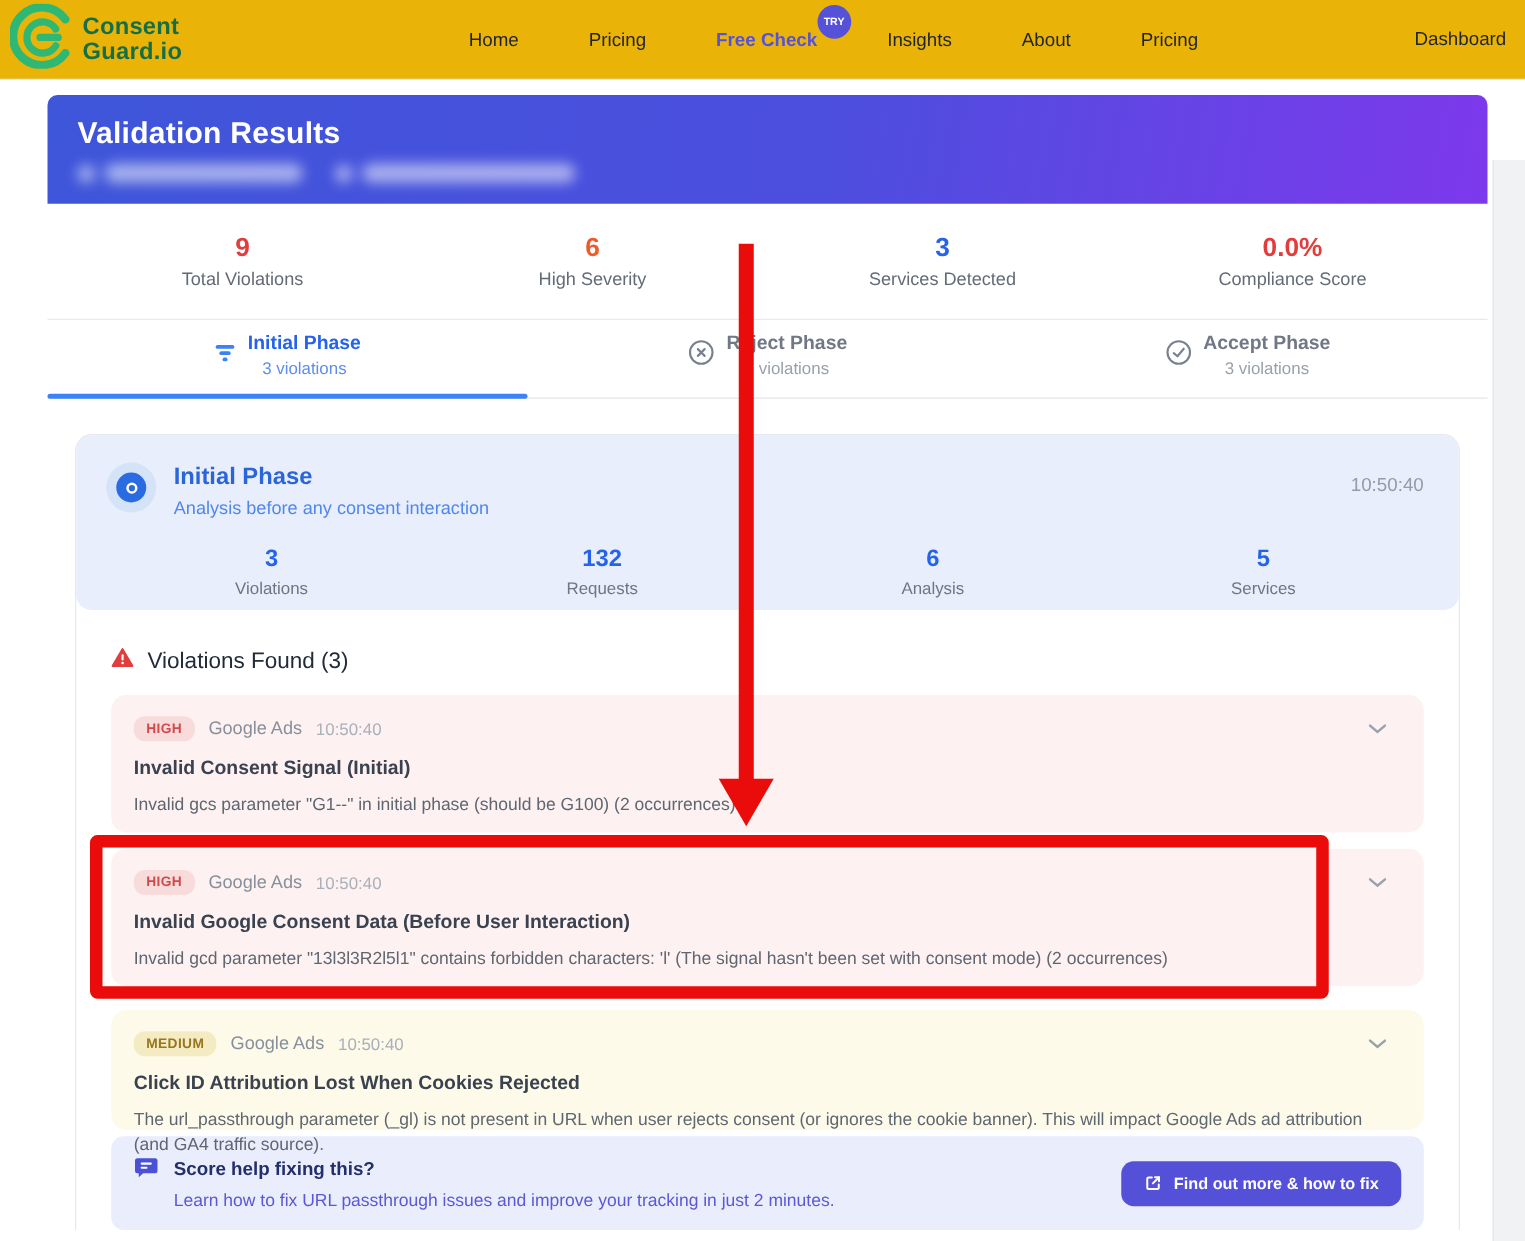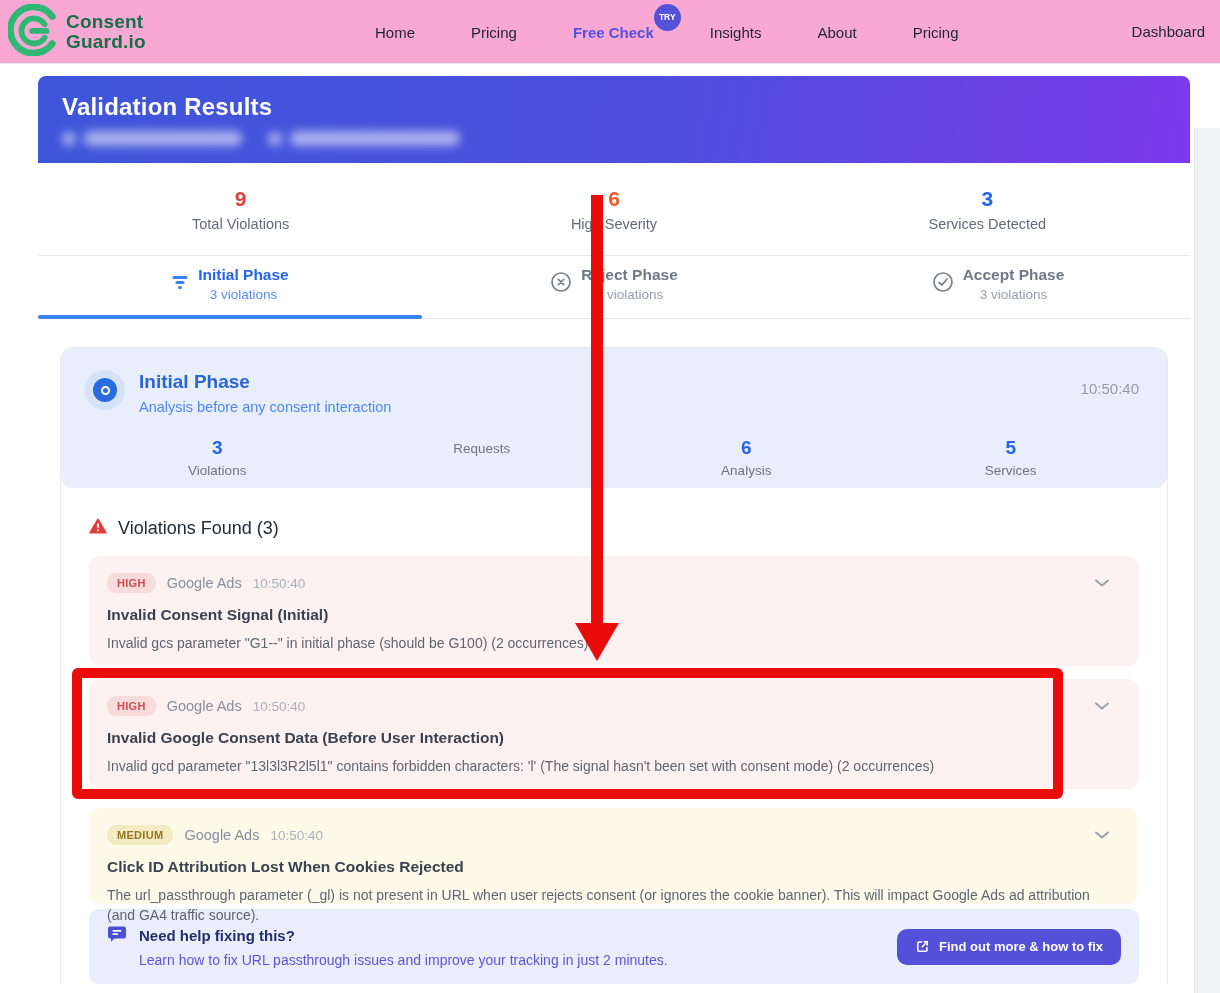--- a/index.html
+++ b/index.html
@@ -1,20 +1,20 @@
 <!DOCTYPE html>
 <html><head>
 <meta charset="utf-8">
 <style>
   * { margin:0; padding:0; box-sizing:border-box; }
   html,body { width:1220px; height:993px; overflow:hidden; background:#fff;
     font-family:"Liberation Sans","DejaVu Sans",sans-serif; }
 
   
-  .nav { position:relative; height:64px; background:#f9a8d4; border-bottom:1px solid #e8eaed;
+  .nav { position:relative; height:64px; background:#eab308; border-bottom:1px solid #e8eaed;
     display:flex; align-items:center; padding:0 13px 0 8px;justify-content:center; }
   .brand { display:flex; align-items:center; gap:6px; cursor:pointer; }
   .brand-text { font-size:19px; font-weight:800; color:#156f46; line-height:1.05; letter-spacing:.2px; }
   .nav-links { position:absolute; left:375px; top:0; height:64px; display:flex; gap:56px; align-items:center; }
   .nav-link { font-size:15px; color:#1f2430; font-weight:500; cursor:pointer; position:relative; white-space:nowrap; }
   .nav-link.accent { color:#5552d9; font-weight:700; }
   .try-badge { position:absolute; top:-20px; right:-27px; width:27px; height:27px; border-radius:50%;
     background:#5552d9; color:#fff; font-size:8.5px; font-weight:700;
     display:flex; align-items:center; justify-content:center; }
   .dash-link { margin-left:auto; font-size:15px; color:#1f2430; font-weight:500; cursor:pointer; padding-right:2px; }
@@ -158,20 +158,24 @@
         <div class="l">Total Violations</div>
       </div>
       <div class="stat">
         <div class="v c-orange">6</div>
         <div class="l">High Severity</div>
       </div>
       <div class="stat">
         <div class="v c-blue">3</div>
         <div class="l">Services Detected</div>
       </div>
+      <div class="stat">
+        <div class="v c-red">0.0%</div>
+        <div class="l">Compliance Score</div>
+      </div>
     </section>
 
     <section class="tabs">
       <div class="tab active">
         <span>
           <svg width="18" height="18" viewBox="0 0 18 18" fill="#3b82f6">
             <rect x="1.5" y="3" width="15" height="3" rx="1.5"></rect>
             <rect x="4.5" y="8" width="9" height="3" rx="1.5"></rect>
             <rect x="7" y="13" width="4" height="3" rx="1.5"></rect>
           </svg>
@@ -223,20 +227,21 @@
               <div class="ph-sub">Analysis before any consent interaction</div>
             </div>
           </div>
           <div class="ph-time">10:50:40</div>
           <div class="ph-stats">
             <div class="ph-stat">
               <div class="v">3</div>
                 <div class="l">Violations</div>
             </div>
             <div class="ph-stat">
+              <div class="v">132</div>
                 <div class="l">Requests</div>
             </div>
             <div class="ph-stat">
               <div class="v">6</div>
                 <div class="l">Analysis</div>
             </div>
             <div class="ph-stat">
               <div class="v">5</div>
                 <div class="l">Services</div>
             </div>
@@ -302,21 +307,21 @@
 
           <div class="callout">
             <span class="co-icon">
               <svg width="20" height="20" viewBox="0 0 20 20">
                 <path d="M3 2.5 h14 a2 2 0 0 1 2 2 v8 a2 2 0 0 1 -2 2 h-9.5 l-3.5 3.2 v-3.2 h-1 a2 2 0 0 1 -2 -2 v-8 a2 2 0 0 1 2 -2 z" fill="#4a51d5"></path>
                 <rect x="5.5" y="6" width="9" height="1.7" rx="0.85" fill="#fff"></rect>
                 <rect x="5.5" y="9.3" width="5.5" height="1.7" rx="0.85" fill="#fff"></rect>
               </svg>
             </span>
             <span class="co-text">
-              <div class="co-title">Need help fixing this?</div>
+              <div class="co-title">Score help fixing this?</div>
               <div class="co-sub">Learn how to fix URL passthrough issues and improve your tracking in just 2 minutes.</div>
             </span>
             <button class="co-btn">
               <span style="display:flex">
                 <svg width="15" height="15" viewBox="0 0 15 15" fill="none" stroke="#fff" stroke-width="1.6" stroke-linecap="round" stroke-linejoin="round">
                   <path d="M6.5 3 H4 A1.2 1.2 0 0 0 2.8 4.2 V11 A1.2 1.2 0 0 0 4 12.2 H10.8 A1.2 1.2 0 0 0 12 11 V8.5"></path>
                   <polyline points="9,2.8 12.2,2.8 12.2,6"></polyline>
                   <line x1="12.2" y1="2.8" x2="7.3" y2="7.7"></line>
                 </svg>
               </span>

